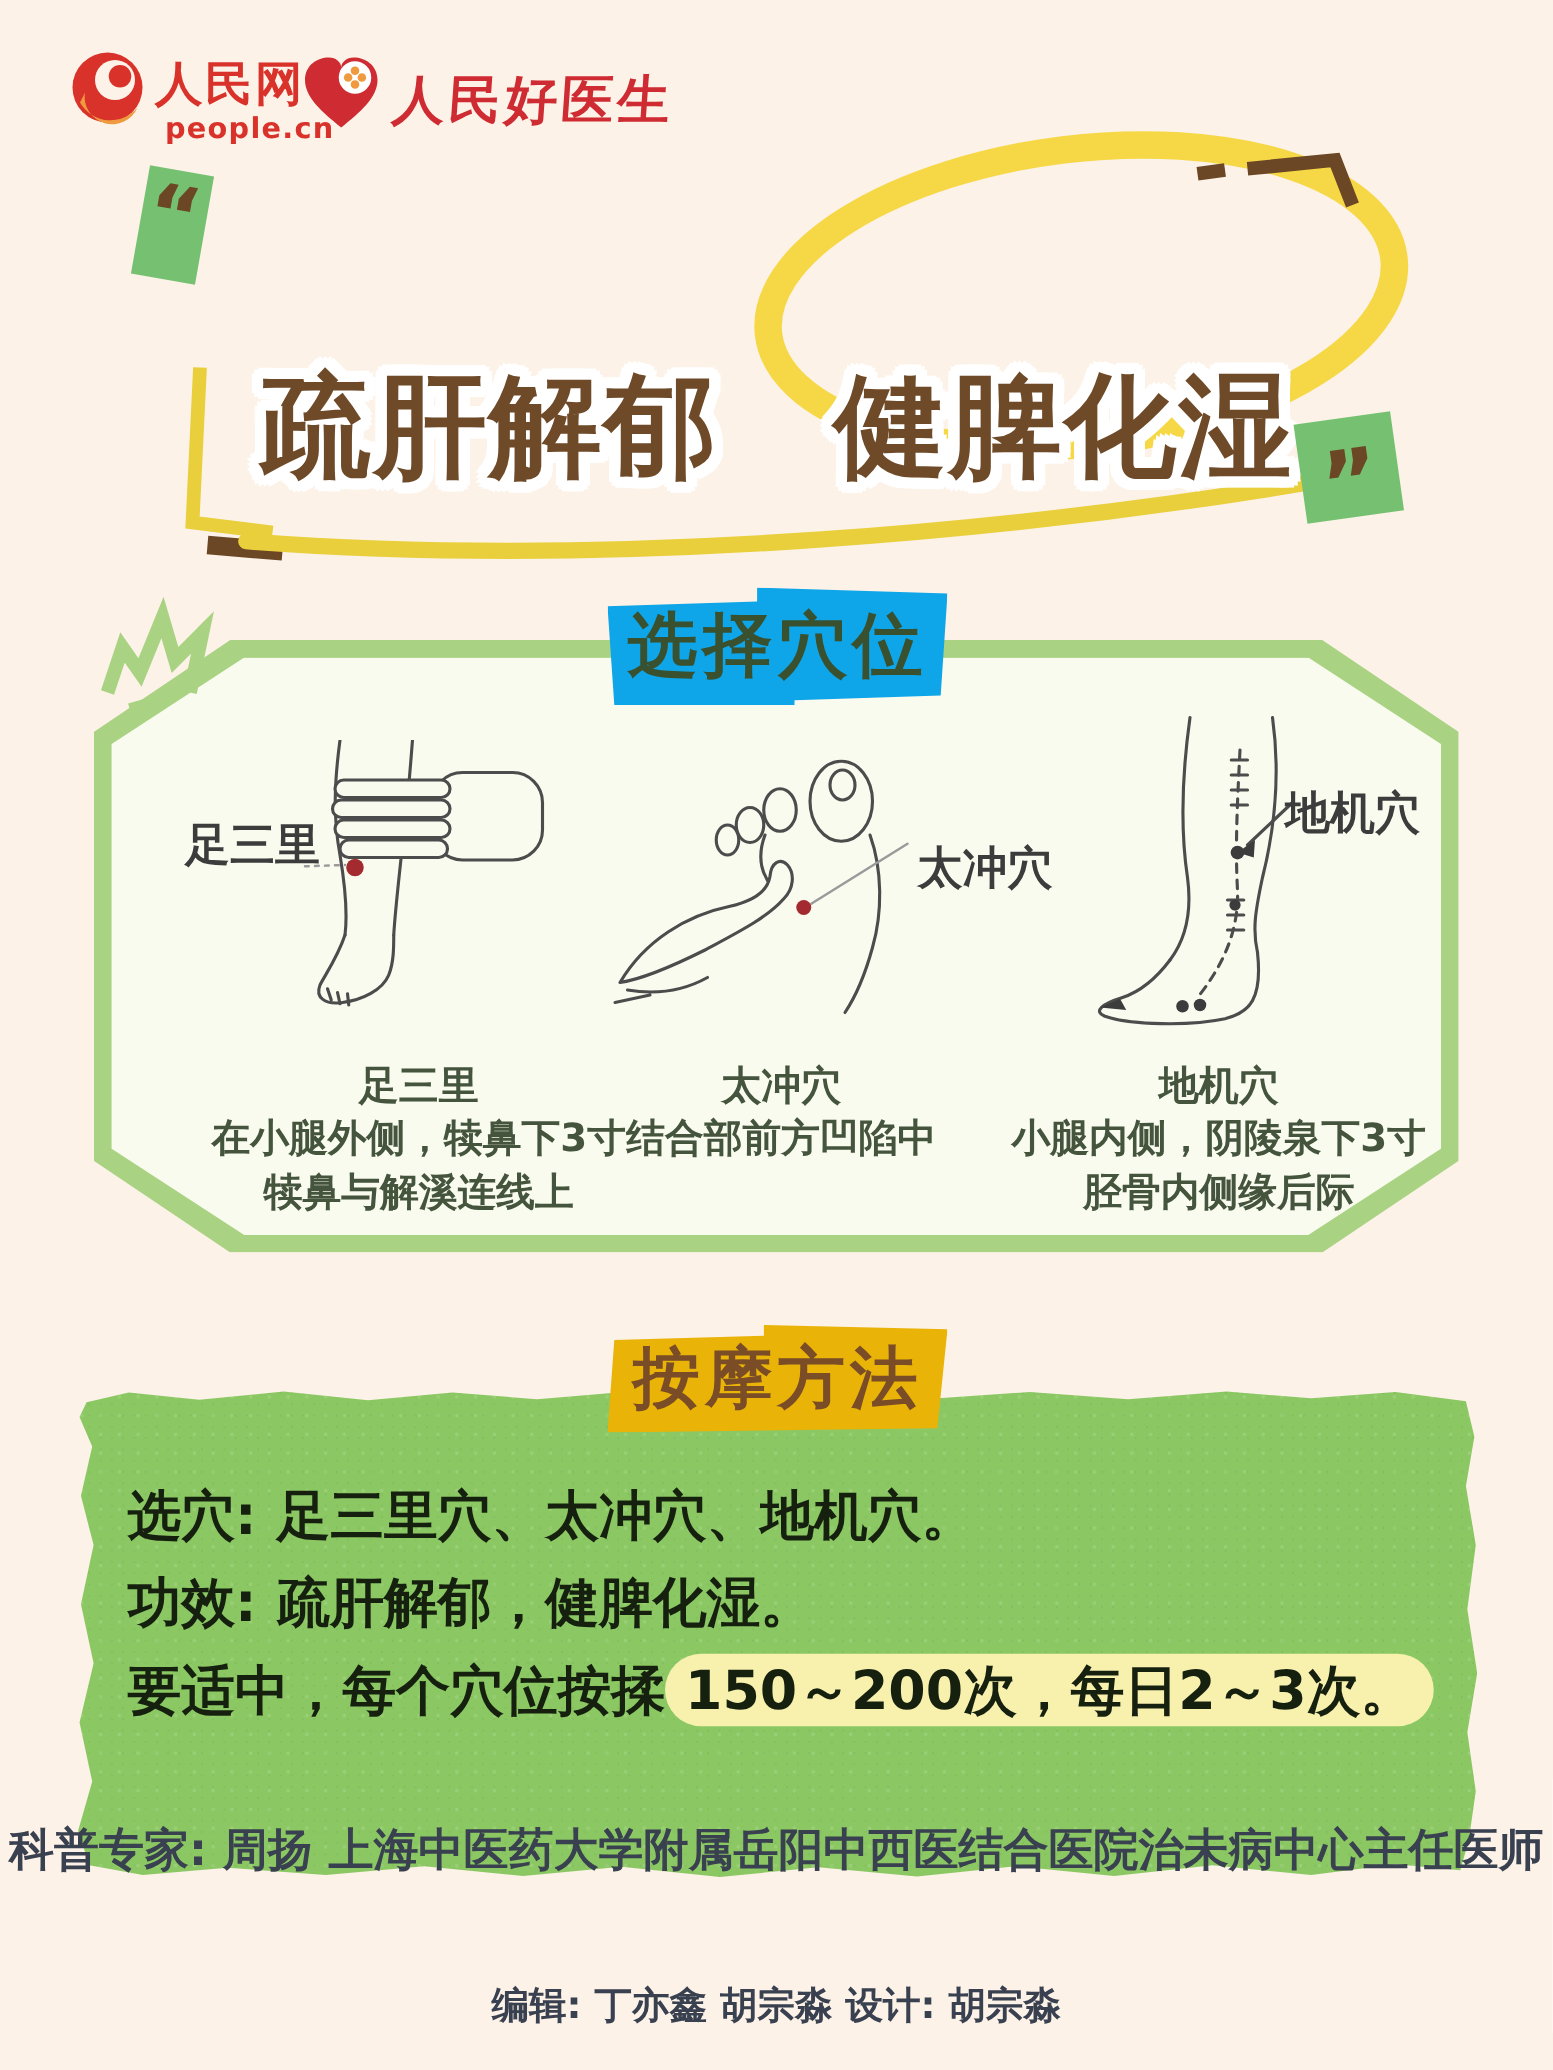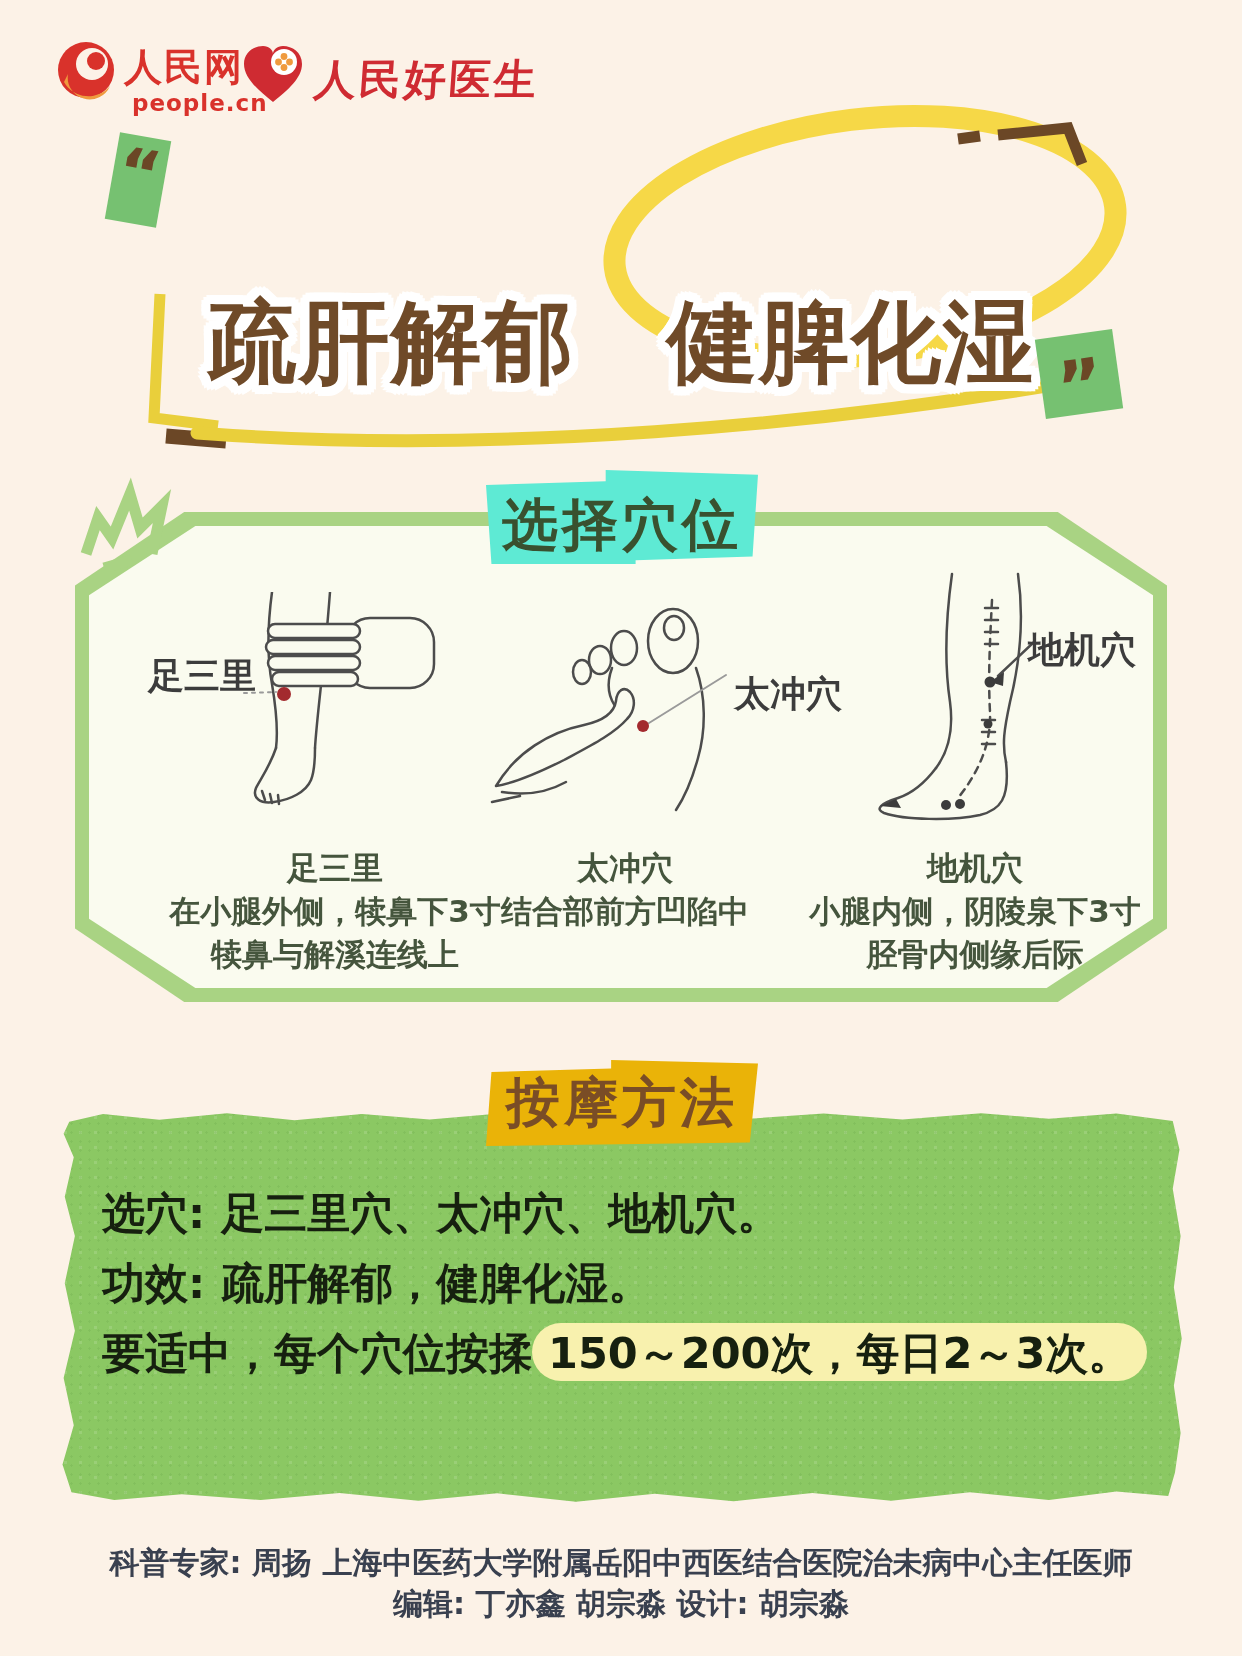--- a/index.html
+++ b/index.html
@@ -25,23 +25,23 @@
   .quote-open{left:112px;top:136px;width:52px;height:88px;background:#76c171;transform:rotate(10deg);
     color:#6b4726;font-size:64px;font-weight:900;line-height:74px;text-align:center;}
   .quote-close{left:1040px;top:334px;width:78px;height:80px;background:#76c171;transform:rotate(-8deg);
     color:#6b4726;font-size:70px;font-weight:900;line-height:104px;text-align:center;}
 
   
   .sel-outer{left:75px;top:512px;width:1092px;height:490px;background:#a9d383;
     clip-path:polygon(10% 0,90% 0,100% 15%,100% 85%,90% 100%,10% 100%,0 85%,0 15%);}
   .sel-inner{left:89px;top:526px;width:1064px;height:462px;background:#fafbef;
     clip-path:polygon(10% 0,90% 0,100% 15%,100% 85%,90% 100%,10% 100%,0 85%,0 15%);}
-  .banner-green{left:486px;top:470px;width:272px;height:94px;background:#5eead4;
+  .banner-green{left:486px;top:470px;width:272px;height:94px;background:#0ea5e9;
     clip-path:polygon(0 16%,44% 12%,44% 0,100% 5%,98% 92%,55% 96%,55% 100%,2% 100%);
-    display:flex;align-items:flex-end;justify-content:center;
+    display:flex;align-items:center;justify-content:center;
     font-size:56px;font-weight:900;color:#39512f;letter-spacing:4px;}
   .pt-label{font-size:36px;font-weight:700;color:#3c3c3c;white-space:nowrap;}
   .pt-col{top:846px;text-align:center;color:#45553d;font-weight:700;}
   .pt-name{font-size:32px;line-height:44px;}
   .pt-desc{font-size:31px;line-height:43px;}
 
   
   .method-box{left:58px;top:1110px;width:1126px;height:394px;background-color:#8bc863;
     background-image:radial-gradient(rgba(255,255,255,.13) 1.5px,transparent 1.6px),
                      radial-gradient(rgba(20,80,10,.07) 1px,transparent 1.1px);
@@ -56,21 +56,21 @@
     display:flex;align-items:center;justify-content:center;
     font-size:54px;font-weight:900;color:#7a4d26;letter-spacing:4px;}
   .method-text{left:102px;top:1186px;width:1046px;color:#16200f;font-weight:700;}
   .m-line{font-size:43px;line-height:54px;margin-bottom:16px;white-space:nowrap;}
   .m-line.wrap2{margin-top:8px;}
   .m-label{margin-right:16px;}
   .hl{background:#f8f1ae;border-radius:30px;padding:5px 16px 3px;}
 
   
   .footer-line{left:0;width:1242px;text-align:center;color:#39404f;font-weight:700;white-space:nowrap;}
-  .f1{top:1543px;font-size:30px;}
+  .f1{top:1456px;font-size:36px;}
   .f2{top:1584px;font-size:30px;}
 
   svg{display:block;}
   .lineart path,.lineart ellipse,.lineart rect,.lineart line,.lineart polyline{
     fill:none;stroke:#4c4c4c;stroke-width:2.5;stroke-linecap:round;stroke-linejoin:round;}
   .lineart .fillbg{fill:#fafbef;}
   .lineart .dk{fill:#3c3c3c;stroke:none;}
   .lineart .reddot{fill:#a32a2e;stroke:none;}
   .lineart .leader{stroke:#9a9a9a;stroke-width:2;}
 </style>

